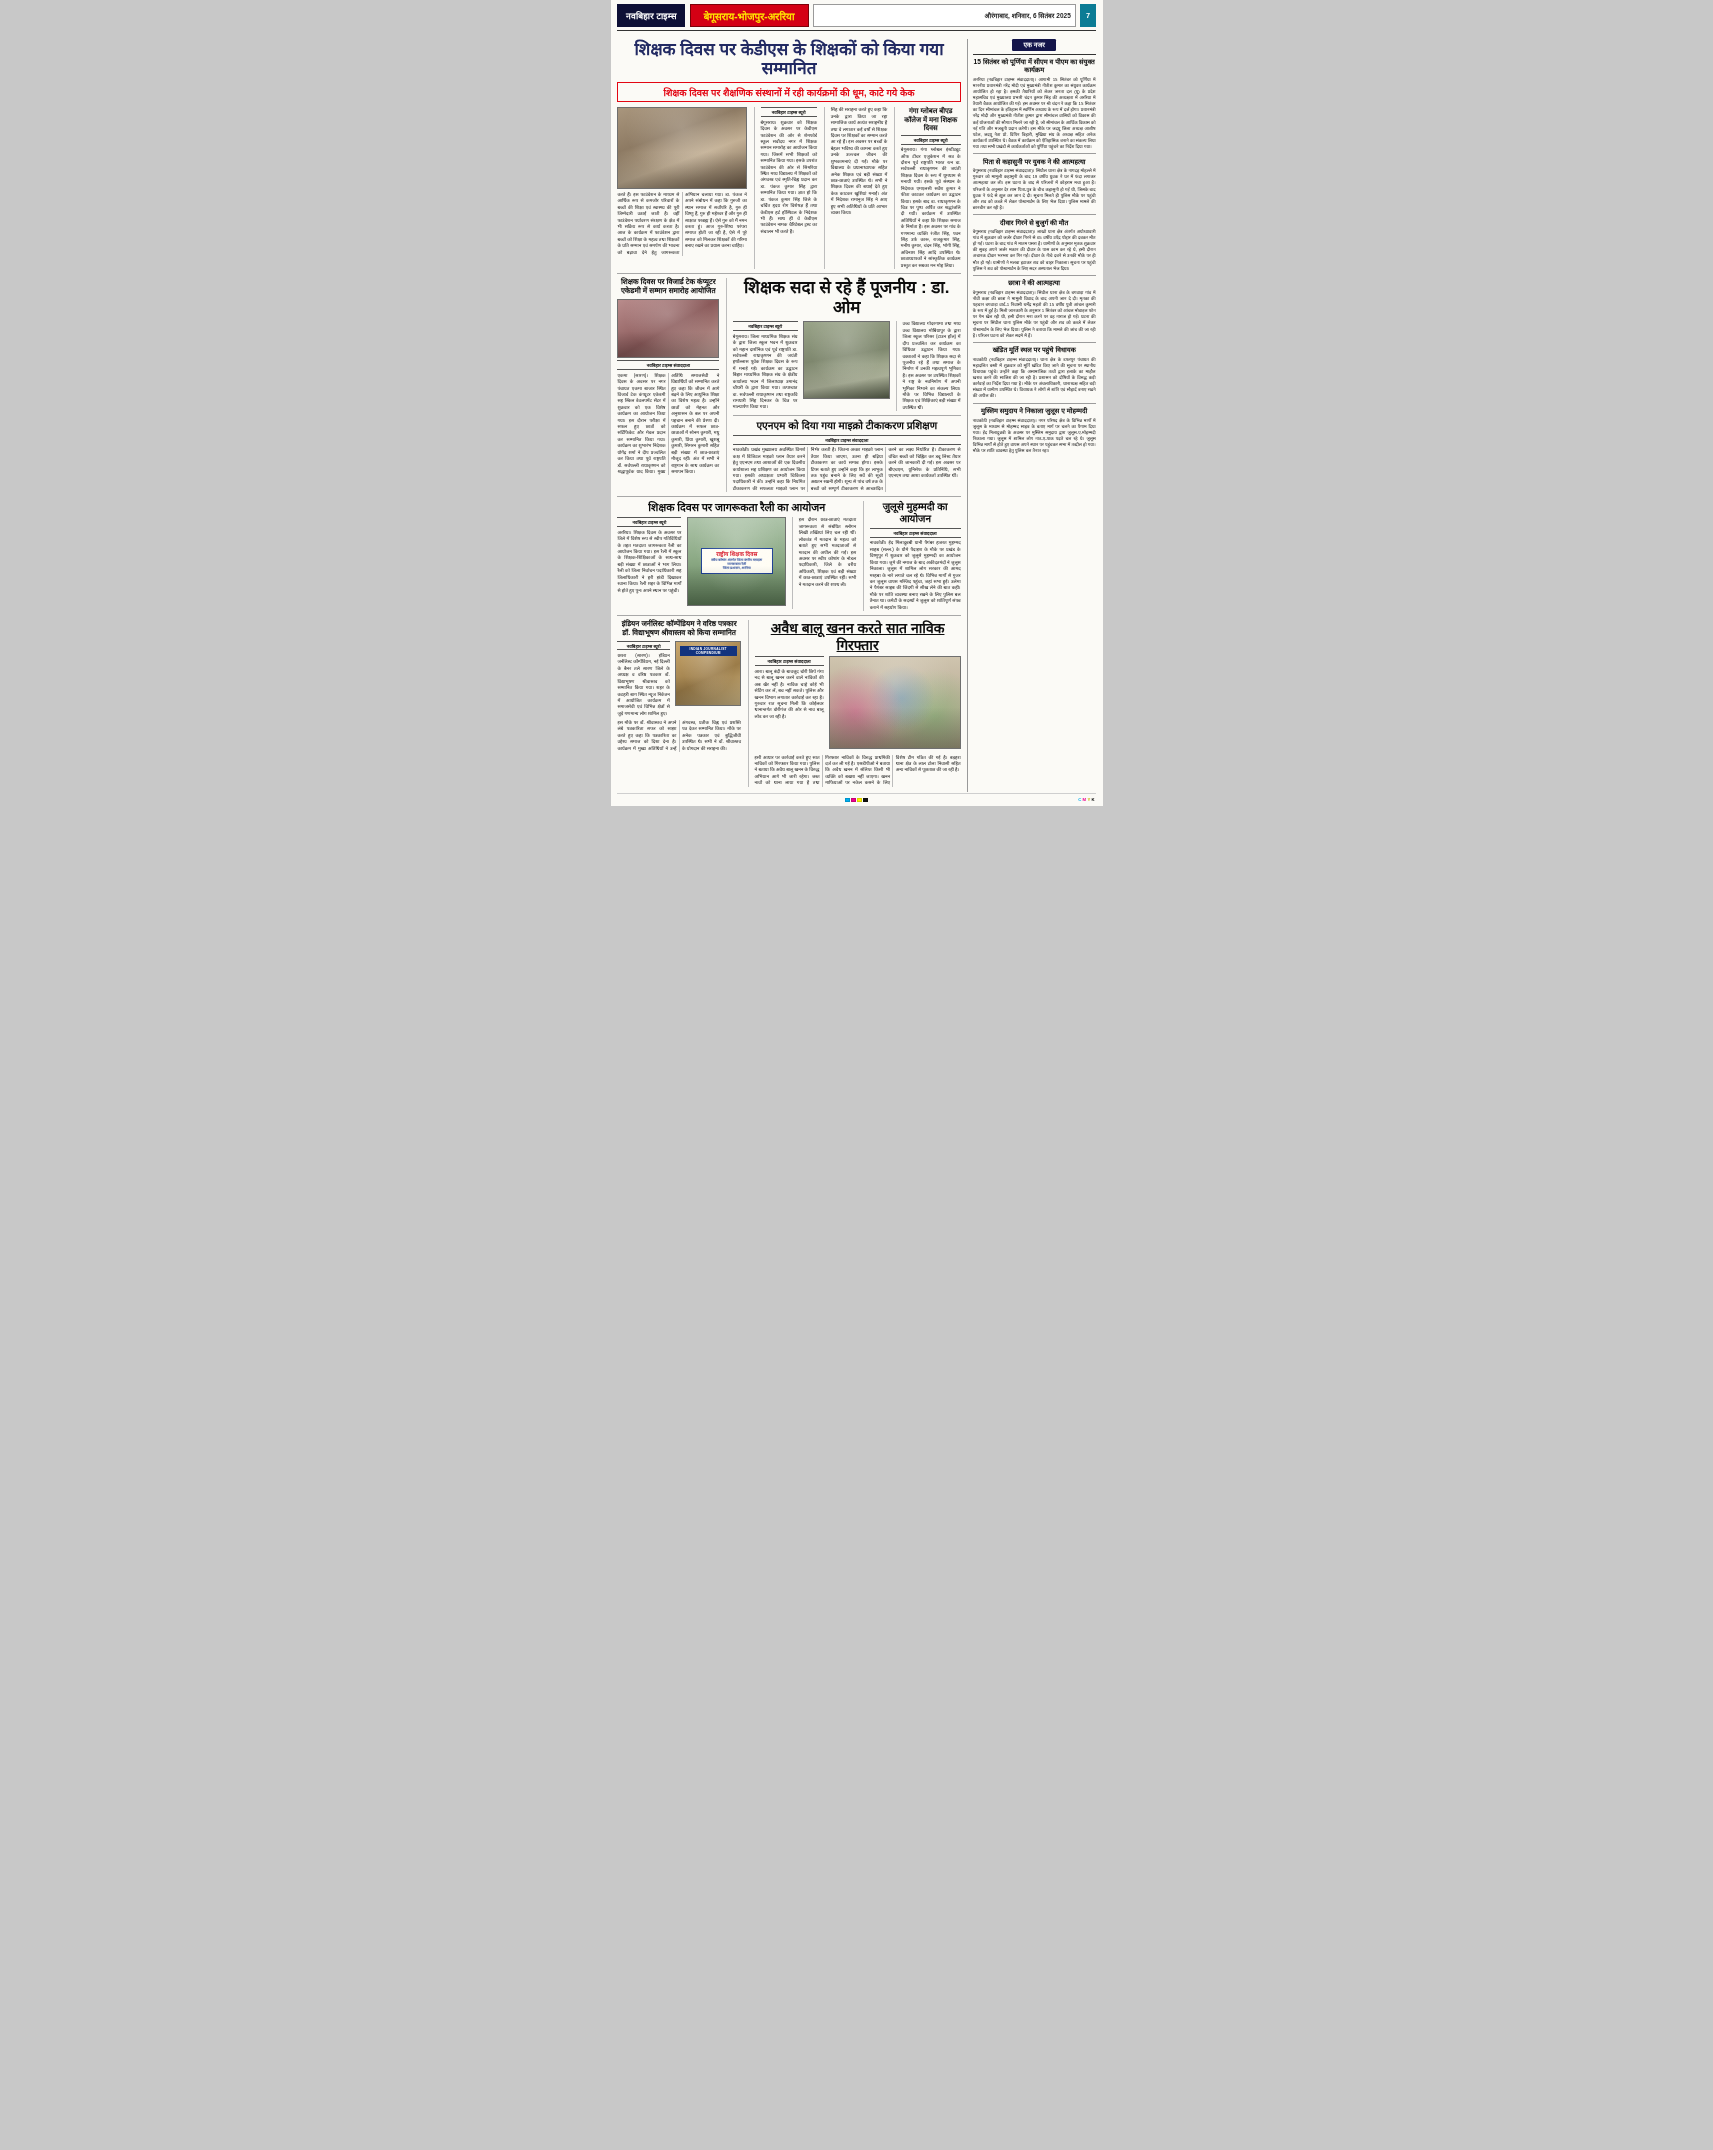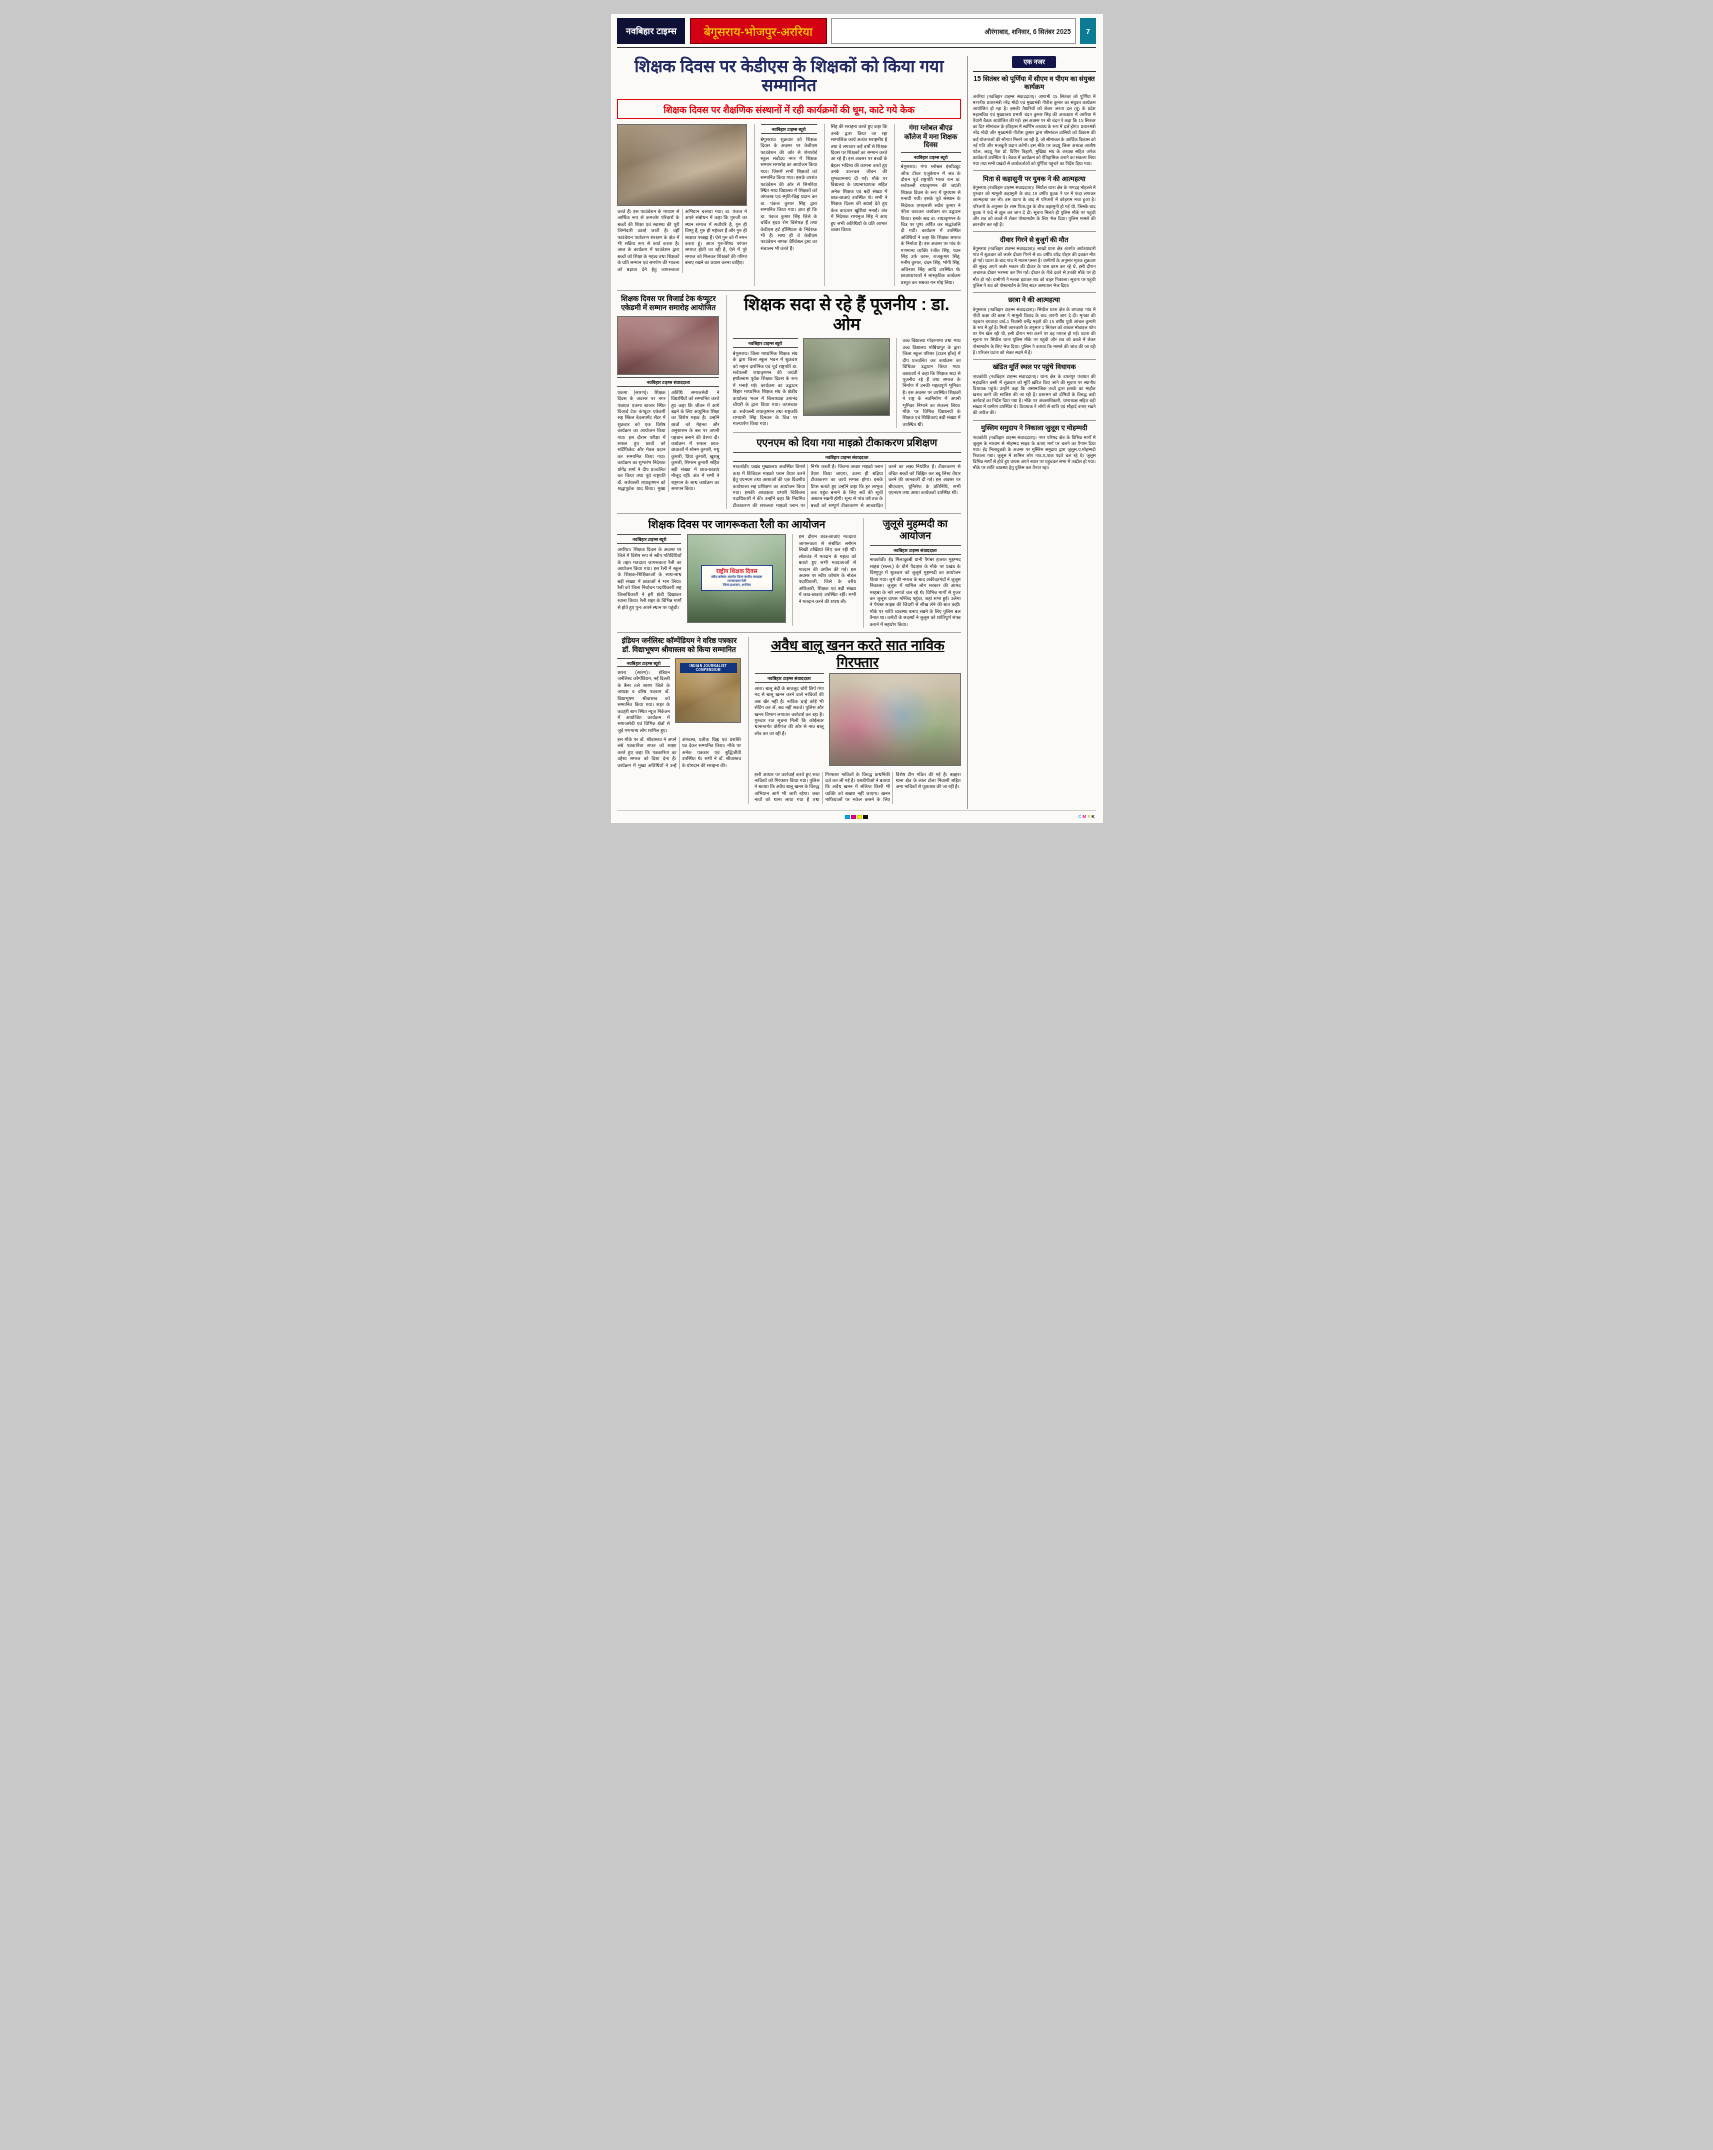--- a/index.html
+++ b/index.html
@@ -1,23 +1,23 @@
 <!DOCTYPE html>
 <html lang="hi" style="font-size:6.9px"><head>
 <meta charset="utf-8">
 <style>
   * { margin:0; padding:0; box-sizing:border-box; }
   html,body { background:#c8c8c8; }
   body { font-family:"Liberation Sans", sans-serif; color:#161616; }
-  .page { width:492px; margin:14px auto; background:#fbfaf6; padding:4.3px 6.9px 2.6px; position:relative; }
+  .page { width:492px; margin:0 auto; background:#fbfaf6; padding:4.3px 6.9px 2.6px; position:relative; }
 
   
   .topbar { display:flex; align-items:stretch; gap:4.3px; margin-bottom:2.6px; }
   .masthead { background:#0e1036; color:#fff; font-size:8.6px; font-weight:800; padding:3.4px 8.6px; display:flex; align-items:center; letter-spacing:0.2px; }
-  .region-banner { background:#d40014; color:#ffe300; font-size:12px; font-weight:400; padding:3.4px 13px; display:flex; align-items:center; border:0.4px solid #7c0008; }
+  .region-banner { background:#d40014; color:#ffe300; font-size:10px; font-weight:700; padding:3.4px 13px; display:flex; align-items:center; border:0.4px solid #7c0008; }
   .dateline-wrap { flex:1; display:flex; justify-content:flex-end; align-items:center; gap:5.2px; border:0.4px solid #9a9a9a; padding:0 4.3px; background:#fff; }
   .dateline { font-size:6.5px; font-weight:bold; color:#1c1c1c; }
   .pageno { background:#0c7c95; color:#fff; font-size:7.3px; font-weight:800; padding:2.6px 5.6px; display:flex; align-items:center; }
 
   
   .content { display:grid; grid-template-columns:1fr 129px; column-gap:6px; border-top:1.3px double #333; padding-top:8px; }
   .sidebar { border-left:0.4px solid #999; padding-left:5.2px; }
 
   
   .main-headline { font-size:17px; font-weight:800; color:#222a63; text-align:center; line-height:1.12; margin:0.9px 1.7px 4.3px; }

